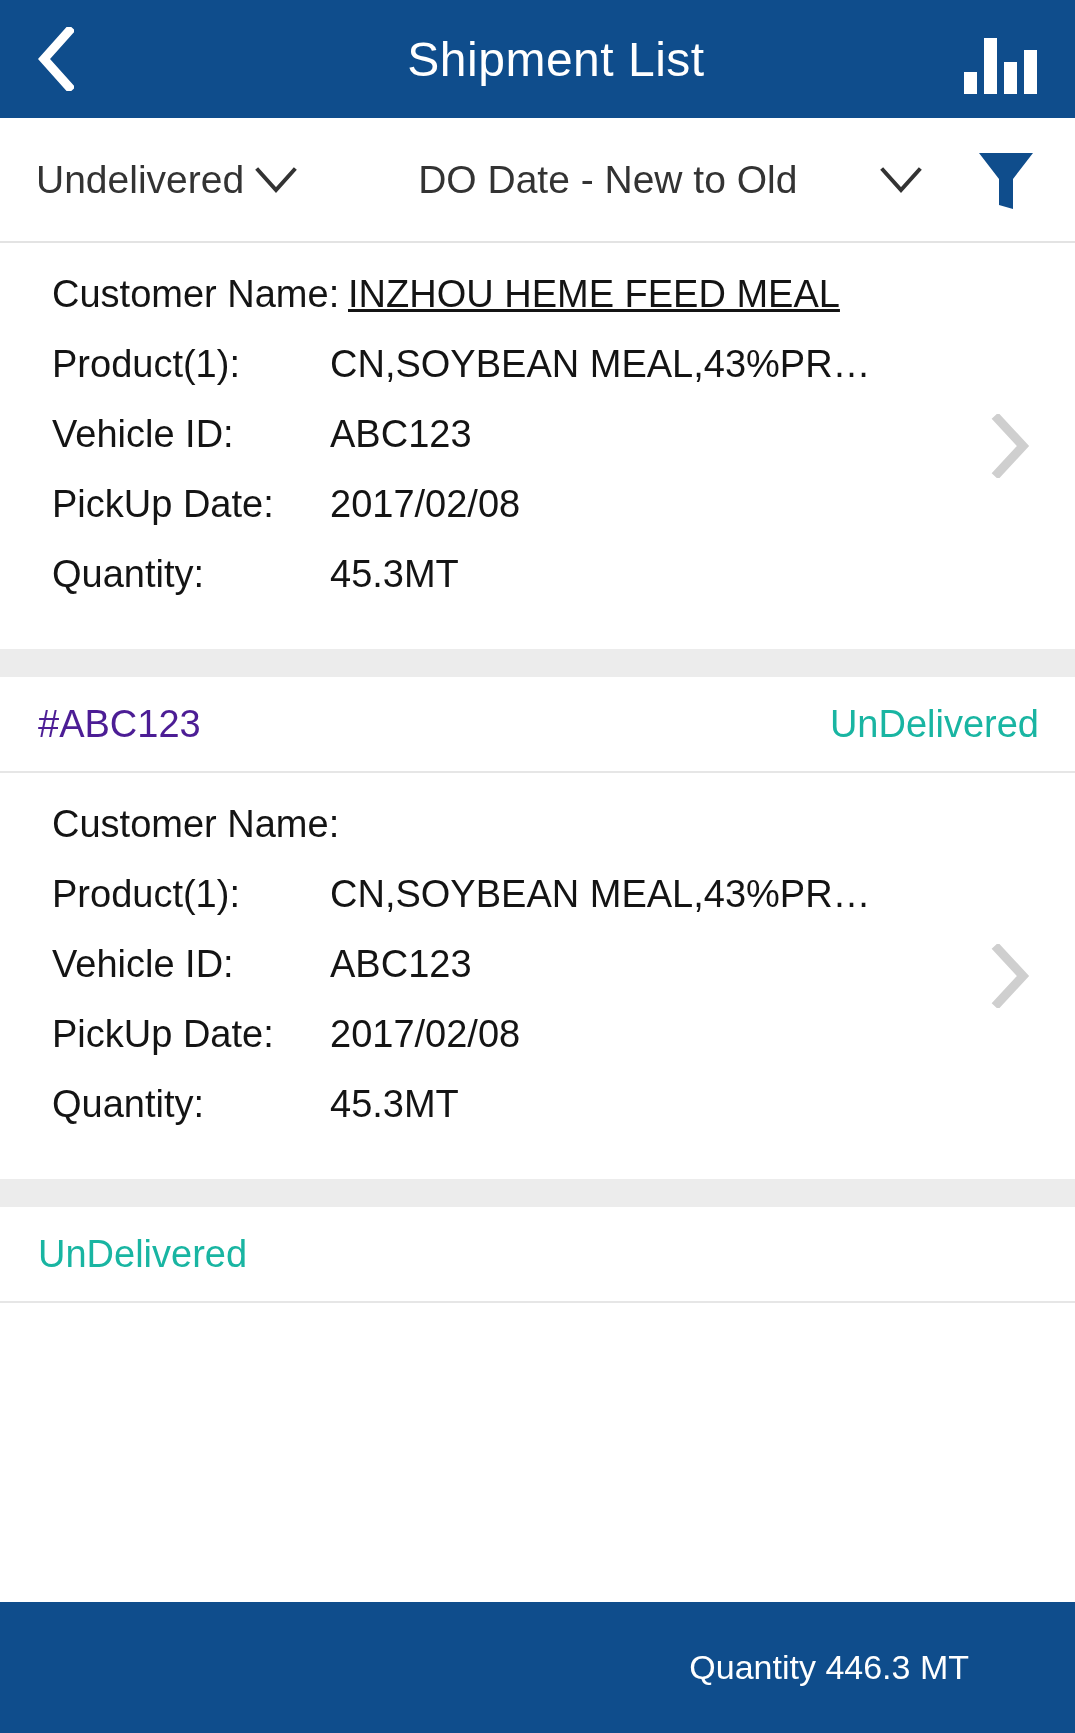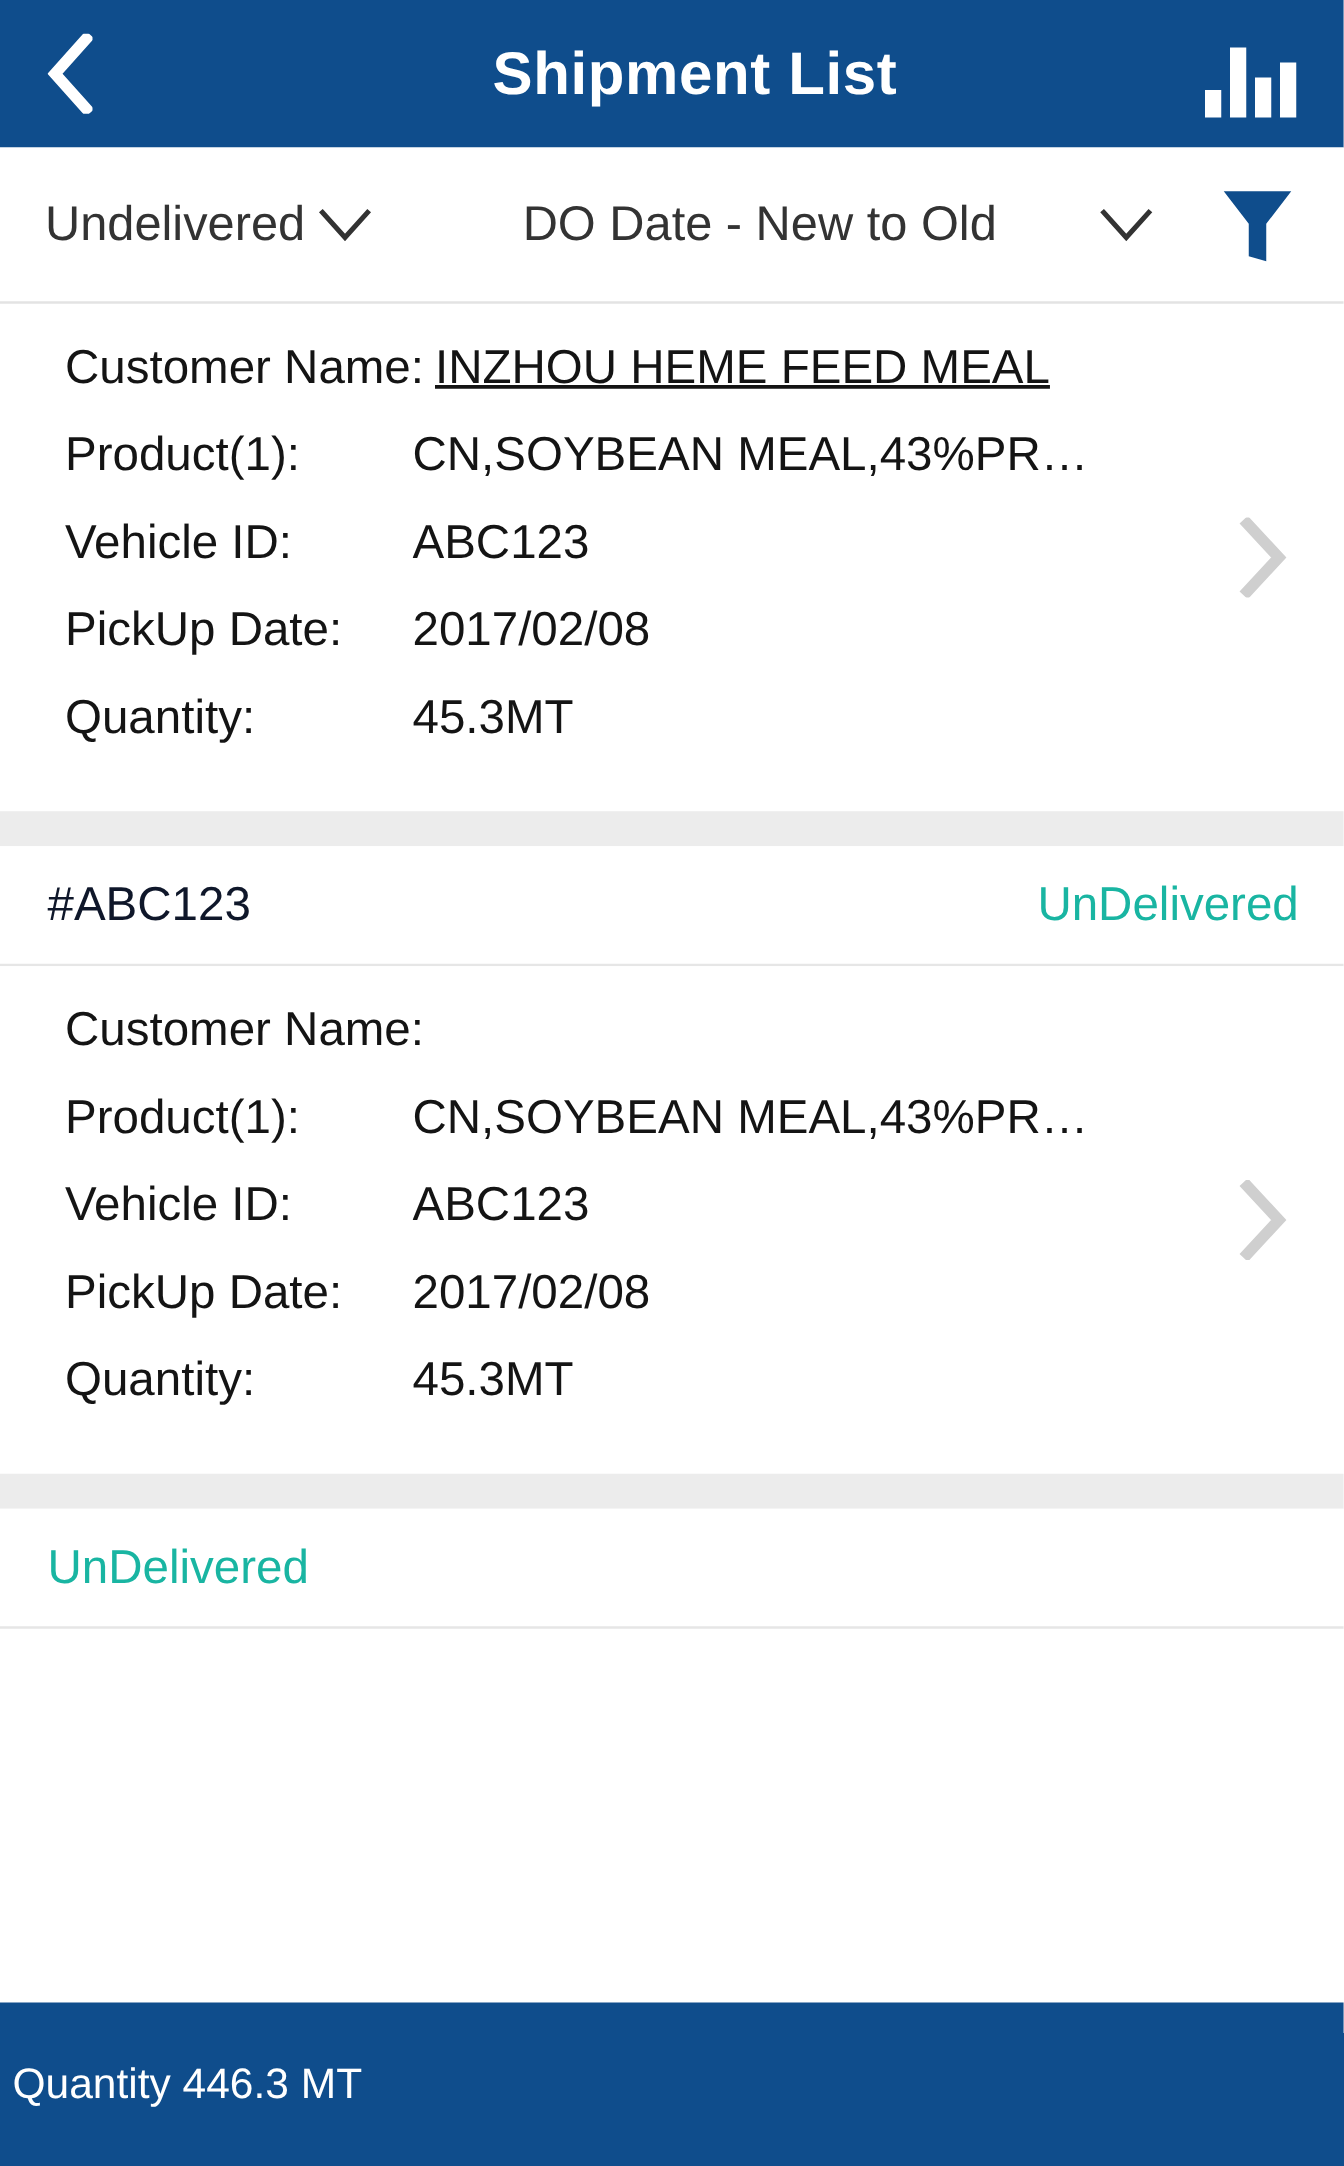--- a/index.html
+++ b/index.html
@@ -38,21 +38,21 @@
     display: block;
     width: 36px;
     height: 64px;
   }
   .appbar-title {
     position: absolute;
     left: 0; right: 2px;
     text-align: center;
     color: #ffffff;
     font-size: 48px;
-    font-weight: bold;
+    font-weight: normal;
     letter-spacing: 0.5px;
     pointer-events: none;
     margin-left: 39px;
   }
   .chart-btn {
     margin-left: auto;
     width: 74px;
     height: 70px;
     display: flex;
     align-items: flex-end;
@@ -170,41 +170,41 @@
     height: 96px;
     display: flex;
     align-items: center;
     justify-content: space-between;
     padding: 0 36px 0 38px;
     box-sizing: border-box;
     background: #ffffff;
     border-bottom: 2px solid #e6e6e6;
   }
   .shipment-id {
-    color: #0f172a;
+    color: #4c1d95;
     font-size: 38px;
     white-space: nowrap;
   }
   .status-badge {
     color: #19B5A2;
     font-size: 38px;
     white-space: nowrap;
   }
 
   
   .footer {
     position: absolute;
     left: 0;
     bottom: 0;
     width: 1075px;
     height: 131px;
     background: #0F4D8C;
     display: flex;
     align-items: center;
-    justify-content: flex-start;
+    justify-content: flex-end;
     box-sizing: border-box;
     padding-right: 106px;
     padding-left: 10px;
   }
   .footer-total {
     color: #ffffff;
     font-size: 34px;
     white-space: nowrap;
   }
 </style>

